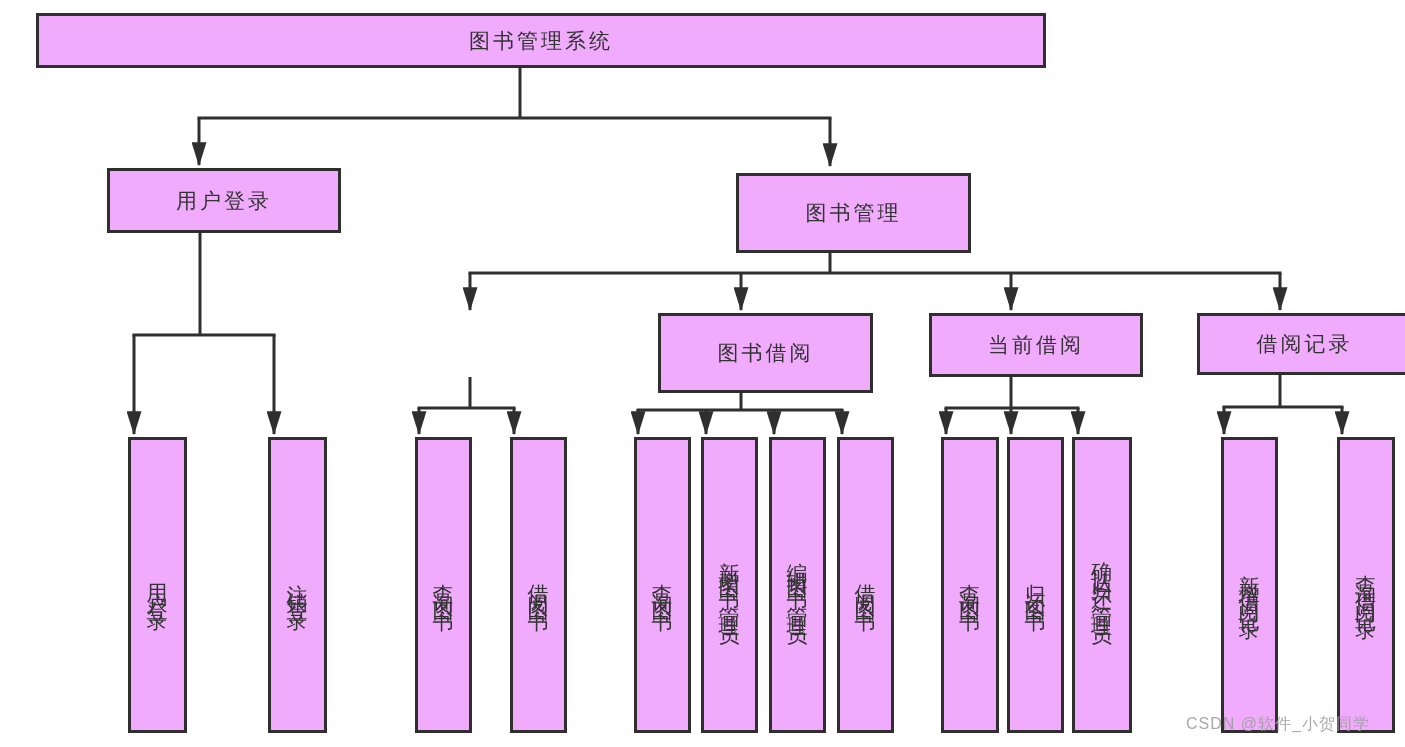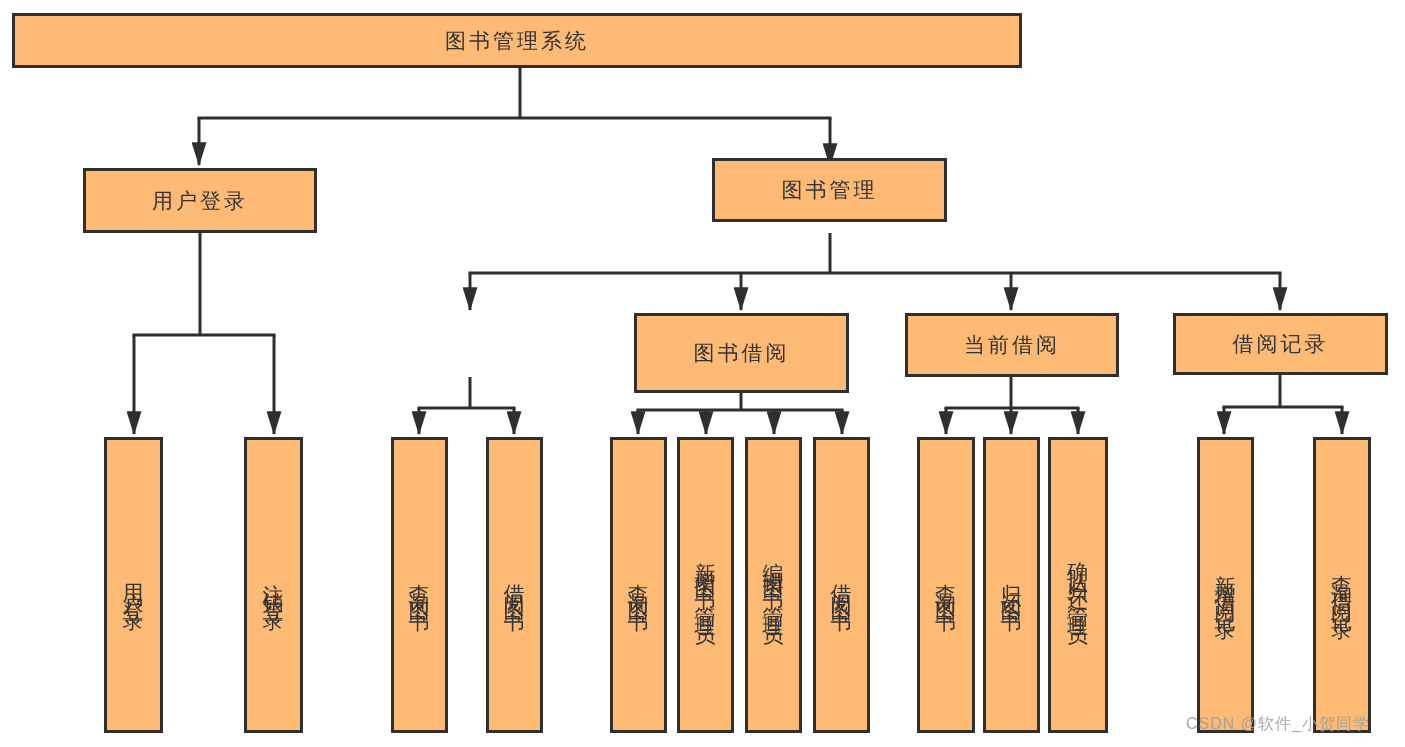--- a/index.html
+++ b/index.html
@@ -3,23 +3,24 @@
 <meta charset="utf-8">
 <style>
   html,body{margin:0;padding:0;background:#ffffff;}
   .stage{
     position:relative;width:1405px;height:747px;background:#ffffff;
     font-family:"Liberation Sans","DejaVu Sans",sans-serif;color:#333333;
     overflow:hidden;
   }
   svg.wires{position:absolute;left:0;top:0;z-index:0;}
   .node{
-    position:absolute;box-sizing:border-box;background:#fdba74;
+    position:absolute;box-sizing:border-box;background:#f0abfc;
     border:3px solid #2f2f2f;display:flex;align-items:center;justify-content:center;
     z-index:1;
+    margin-left:24px;
   }
   .hnode span{font-size:21px;letter-spacing:3px;white-space:nowrap;color:#333333;}
   .leaf{top:437px;height:296px;}
   .leaf span{
     writing-mode:vertical-lr;text-orientation:upright;
     font-size:21px;letter-spacing:9px;line-height:1;color:#333333;
   }
   .watermark{
     position:absolute;left:1186px;top:714px;z-index:3;
     font-size:16px;letter-spacing:1px;color:rgba(158,158,158,0.9);
@@ -81,21 +82,21 @@
     </g>
   </svg>
 
   <div class="node hnode" style="left:12px;top:13px;width:1010px;height:55px">
     <span>图书管理系统</span>
   </div>
 
   <div class="node hnode" style="left:83px;top:168px;width:234px;height:65px">
     <span>用户登录</span>
   </div>
-  <div class="node hnode" style="left:712px;top:158px;width:235px;height:64px">
+  <div class="node hnode" style="left:712px;top:173px;width:235px;height:80px">
     <span>图书管理</span>
   </div>
 
   <div class="node hnode" style="left:634px;top:313px;width:215px;height:80px">
     <span>图书借阅</span>
   </div>
   <div class="node hnode" style="left:905px;top:313px;width:214px;height:64px">
     <span>当前借阅</span>
   </div>
   <div class="node hnode" style="left:1173px;top:313px;width:215px;height:62px">

